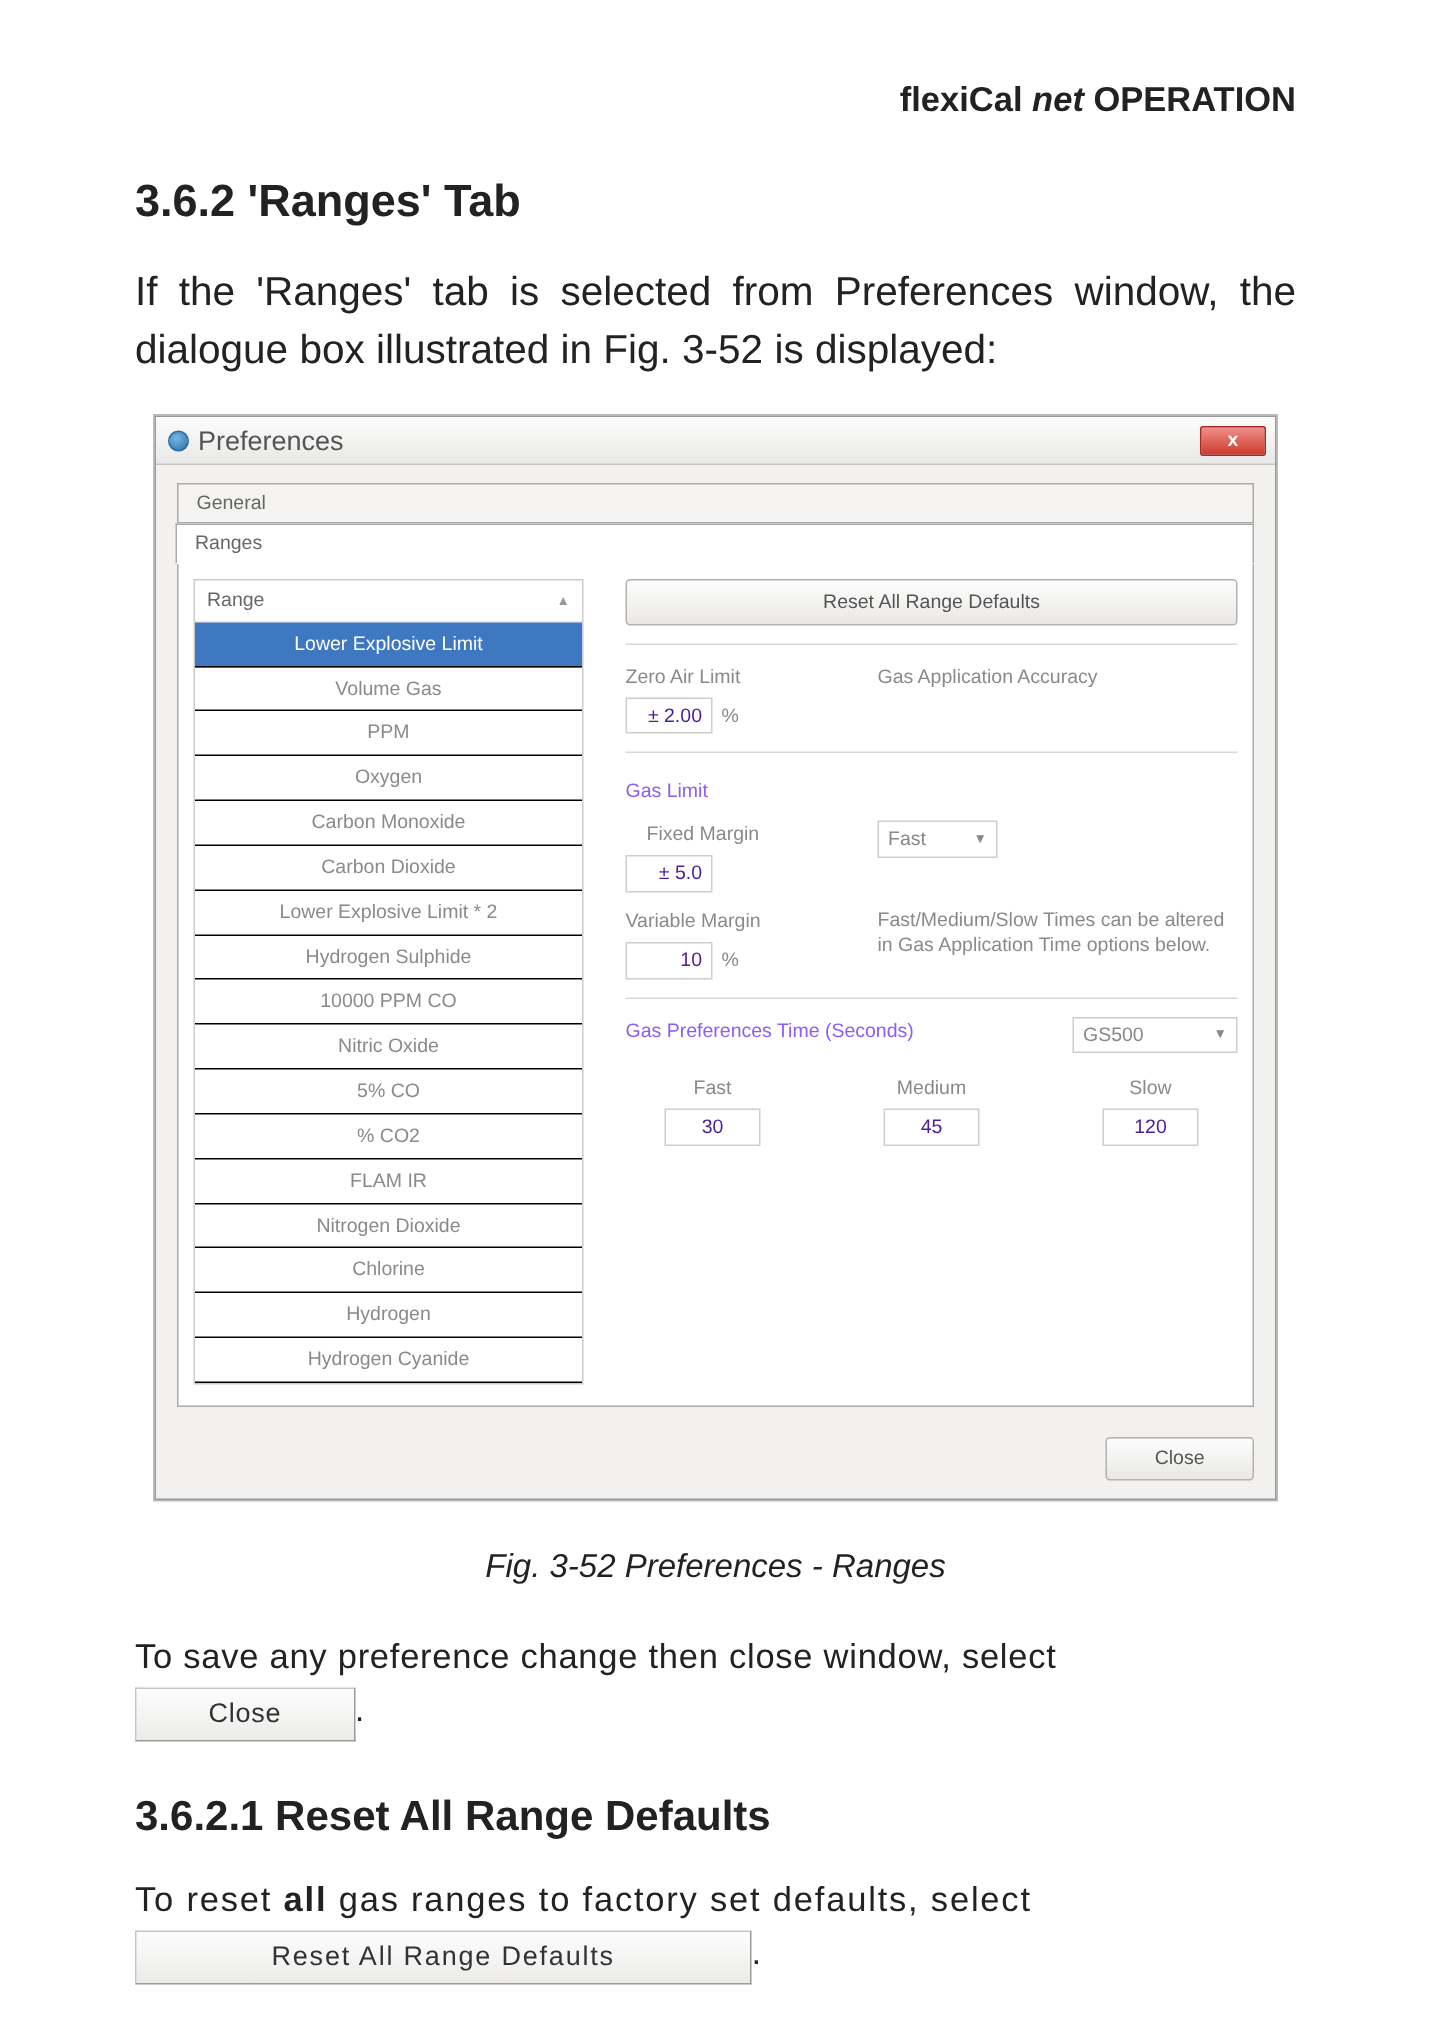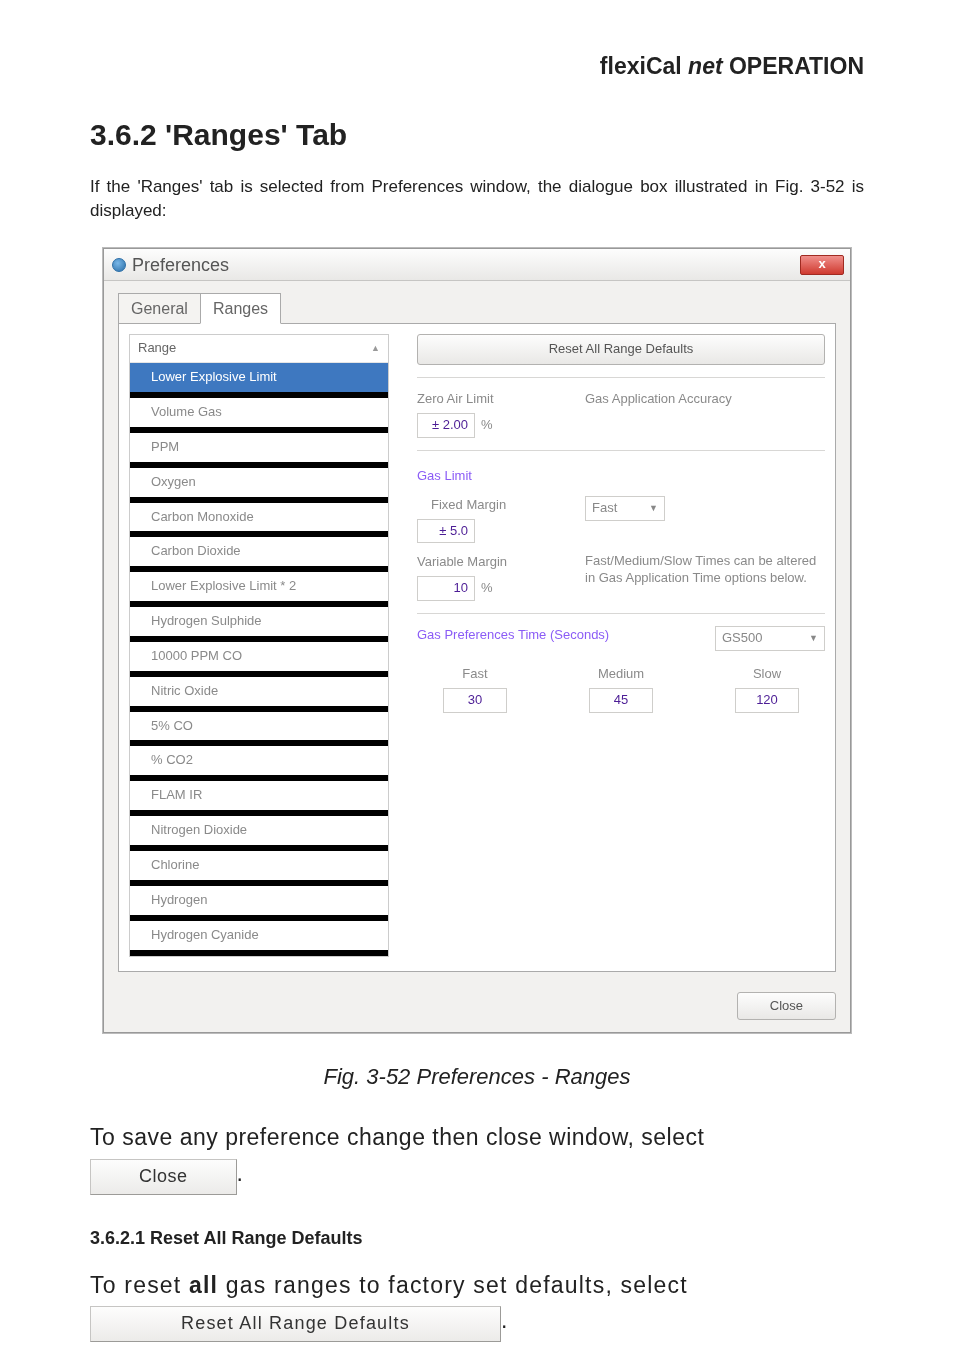--- a/index.html
+++ b/index.html
@@ -9,21 +9,21 @@
     color: #222;
     width: 954px;
     min-height: 1354px;
     padding: 50px 90px 40px 90px;
     font-size: 22px;
     line-height: 1.45;
   }
   .header-text { font-weight: bold; text-align: right; margin-bottom: 30px; font-size: 23px; }
   .header-text .ital { font-style: italic; }
   h2.section-title { font-size: 30px; font-weight: bold; margin-bottom: 18px; }
-  p.body-text { margin-bottom: 24px; text-align: justify; font-size: 17px; }
+  p.body-text { margin-bottom: 24px; text-align: justify; font-size: 27px; }
   p.body-text-2 { margin-top: 18px; font-size: 23px; }
   .figure-caption { text-align: center; font-style: italic; font-size: 22px; margin: 28px 0 28px 0; }
 
   
   .window {
     width: 748px;
     margin: 0 auto;
     border: 1px solid #999;
     background: #f2f1ef;
     box-shadow: 0 0 0 1px #bbb;
@@ -49,21 +49,21 @@
     background: linear-gradient(#f08f8b, #cf3a2f);
     color: #fff; font-size: 13px; font-weight: bold;
     border:1px solid #a02a21; border-radius: 2px;
     display:flex; align-items:center; justify-content:center;
     padding-bottom:1px;
   }
 
   .win-body { padding: 12px 14px 14px 14px; }
 
   
-  .tabs { display:flex; font-size:16px; margin-bottom:-1px; }
+  .tabs { display:flex; font-size:13px; margin-bottom:-1px;flex-direction:column; }
   .tab {
     padding: 3px 12px;
     background: #f4f3f1;
     border: 1px solid #aaa;
     color: #666;
     position: relative;
   }
   .tab.active {
     background: #fff;
     border-bottom: 1px solid #fff;
@@ -88,21 +88,21 @@
     color: #777;
     background:#fff;
   }
   .range-header {
     padding: 4px 8px;
     font-size: 13px;
     color: #666;
     display:flex; justify-content:space-between; align-items:center;
     border-bottom: 1px solid #e5e5e5;
   }
-  .range-item { padding: 5px 21px; color:#8a8a8a; border-bottom:6px solid #000000; }
+  .range-item { padding: 5px 21px; color:#8a8a8a; border-bottom:1px solid #000000;text-align:center; }
   .range-item.selected { background:#3e78c0; color:#fff; }
   .sortcaret { font-size:9px; color:#999; }
 
   
   .right-col { flex:1; font-size:13px; color:#777; display:flex; flex-direction:column; gap:10px; }
   .long-btn {
     padding:5px 10px; text-align:center;
     background: linear-gradient(#fdfdfd,#e9e8e6);
     border:1px solid #b3b2b0; border-radius:3px;
     font-size:13px; color:#555;
@@ -143,21 +143,21 @@
     background: linear-gradient(#fdfdfd,#ecebe9);
     border:1px solid #9c9b98;
     border-top-color:#c6c5c3;
     border-left-color:#c6c5c3;
     font-size:18px; color:#333;
     vertical-align: middle;
     margin-top:4px;
   }
   .inline-btn.sm { padding:3px 48px 5px 48px; }
 
-  h3.subhead { font-size:18px; font-weight:bold; margin:30px 0 14px; }
+  h3.subhead { font-size:28px; font-weight:bold; margin:30px 0 14px; }
   .justified { text-align: justify; text-justify: inter-word; letter-spacing: 0.5px; }
 </style>
 </head>
 <body>
 
 <div class="header-text">
   <span>flexiCal </span><span class="ital">net</span><span> OPERATION</span>
 </div>
 
 <h2 class="section-title">3.6.2  'Ranges' Tab</h2>

